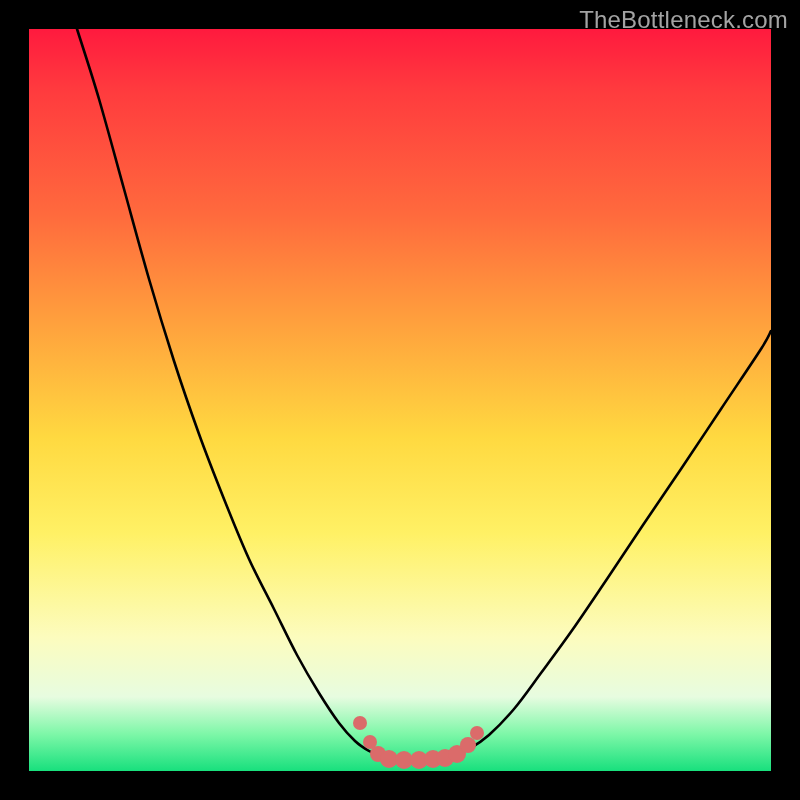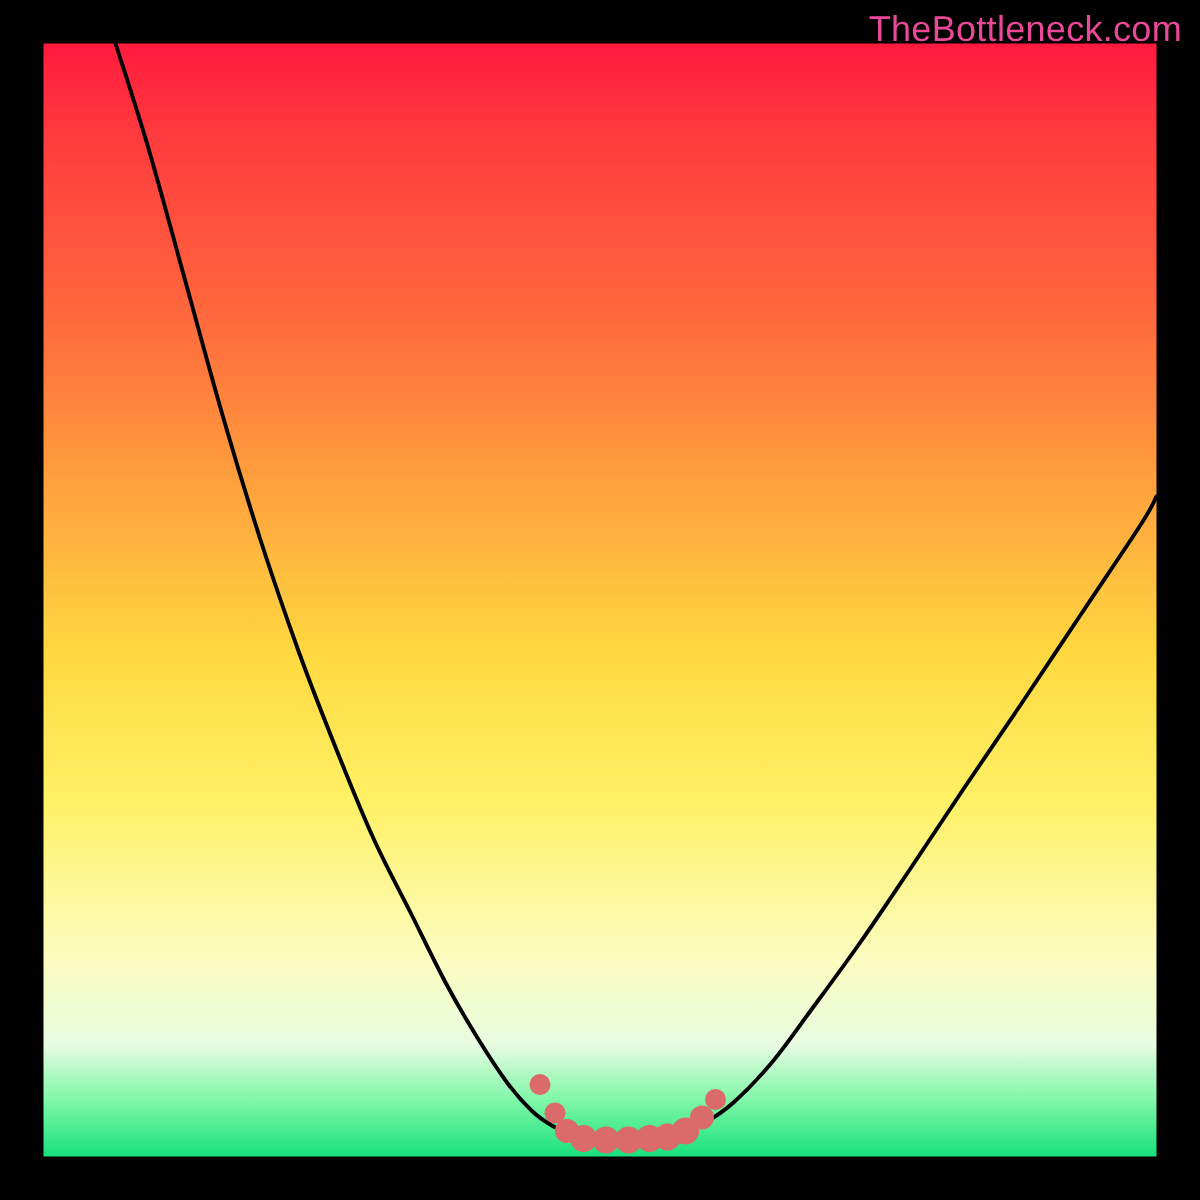--- a/index.html
+++ b/index.html
@@ -28,21 +28,21 @@
       #fcfcbe 82%,
       #e7fce0 90%,
       #7ef7a8 95%,
       #18e07d 100%
     );
   }
   .watermark {
     position: absolute;
     top: 6px;
     right: 12px;
-    color: #ec4899;
+    color: #a3a3a3;
     font-size: 24px;
     letter-spacing: 0.2px;
     font-weight: 400;
     z-index: 20;
   }
   svg.plot {
     position: absolute;
     left: 0;
     top: 0;
     width: 742px;

